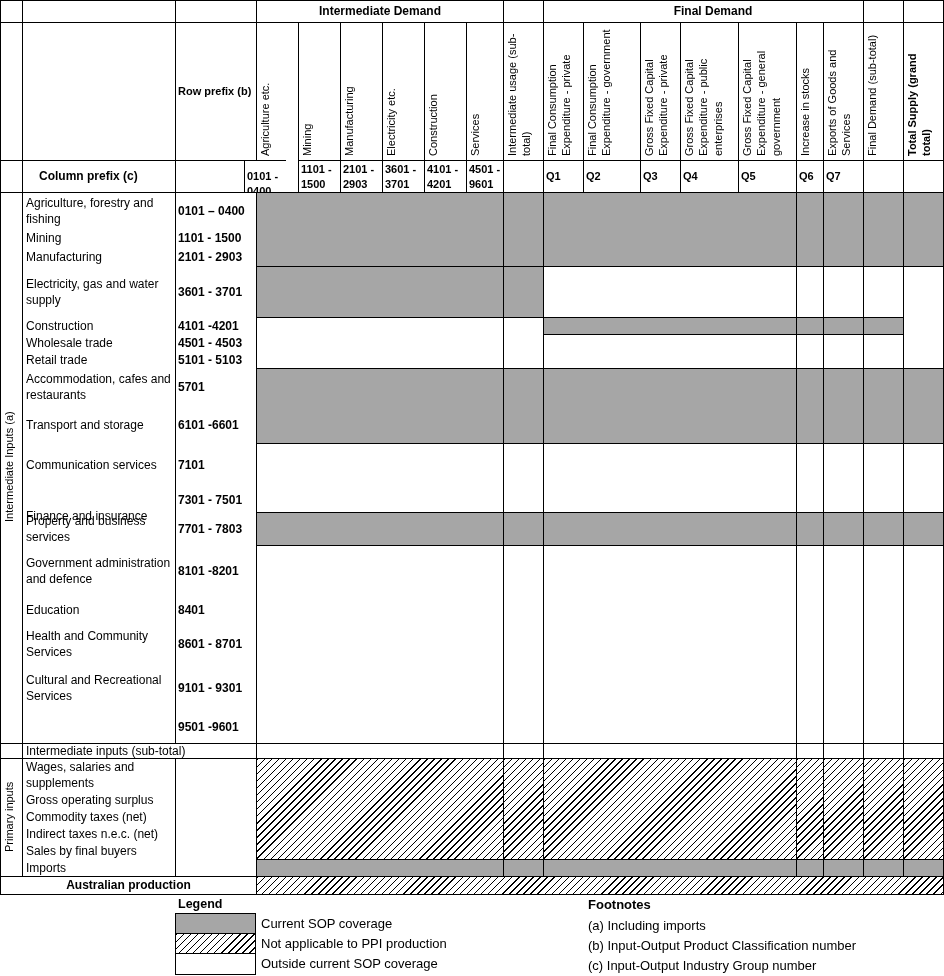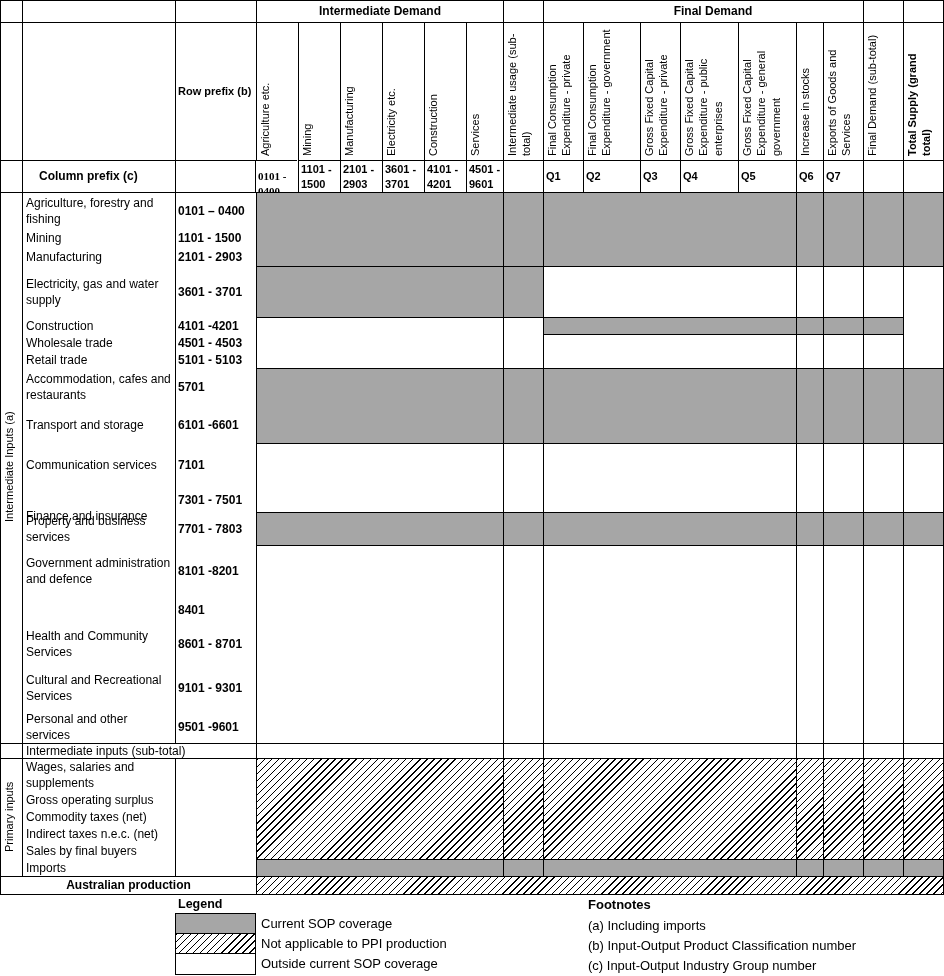--- a/index.html
+++ b/index.html
@@ -90,21 +90,21 @@
       </div>
       <div class="cell rot-cell" style="left: 863px; top: 22px; width: 40px; height: 138px;">
         <span class="vtext">Final Demand (sub-total)</span>
       </div>
       <div class="cell rot-cell r-edge" style="left: 903px; top: 22px; width: 41px; height: 138px;">
         <span class="vtext bold">Total Supply (grand total)</span>
       </div>
       <div class="cell " style="left: 0px; top: 160px; width: 22px; height: 32px;"></div>
       <div class="cell vcenter bold" style="left: 22px; top: 160px; width: 153px; height: 32px; padding: 0px 16px;">Column prefix (c)</div>
       <div class="cell " style="left: 175px; top: 160px; width: 81px; height: 32px;"></div>
-      <div class="cell colprefix" style="left: 255px; top: 160px; width: 42px; height: 47px; font-family: Liberation Serif, serif;">0101 - 0400</div>
+      <div class="cell colprefix" style="left: 244px; top: 160px; width: 42px; height: 47px;">0101 - 0400</div>
       <div class="cell colprefix" style="left: 298px; top: 160px; width: 42px; height: 32px;">1101 - 1500</div>
       <div class="cell colprefix" style="left: 340px; top: 160px; width: 42px; height: 32px;">2101 - 2903</div>
       <div class="cell colprefix" style="left: 382px; top: 160px; width: 42px; height: 32px;">3601 - 3701</div>
       <div class="cell colprefix" style="left: 424px; top: 160px; width: 42px; height: 32px;">4101 - 4201</div>
       <div class="cell colprefix" style="left: 466px; top: 160px; width: 37px; height: 32px;">4501 - 9601</div>
       <div class="cell colprefix" style="left: 503px; top: 160px; width: 40px; height: 32px;"></div>
       <div class="cell colprefix" style="left: 543px; top: 160px; width: 40px; height: 32px;">Q1</div>
       <div class="cell colprefix" style="left: 583px; top: 160px; width: 57px; height: 32px;">Q2</div>
       <div class="cell colprefix" style="left: 640px; top: 160px; width: 40px; height: 32px;">Q3</div>
       <div class="cell colprefix" style="left: 680px; top: 160px; width: 58px; height: 32px;">Q4</div>
@@ -127,23 +127,23 @@
         <div class="rowlabel" style="top: 74px; height: 51px;">Electricity, gas and water supply</div>
         <div class="rowlabel" style="top: 125px; height: 17px;">Construction</div>
         <div class="rowlabel" style="top: 142px; height: 17px;">Wholesale trade</div>
         <div class="rowlabel" style="top: 159px; height: 17px;">Retail trade</div>
         <div class="rowlabel" style="top: 176px; height: 38px;">Accommodation, cafes and restaurants</div>
         <div class="rowlabel" style="top: 214px; height: 37px;">Transport and storage</div>
         <div class="rowlabel" style="top: 251px; height: 44px;">Communication services</div>
         <div class="rowlabel" style="top: 311px; height: 25px;">Finance and insurance</div>
         <div class="rowlabel" style="top: 320px; height: 33px;">Property and business services</div>
         <div class="rowlabel" style="top: 353px; height: 52px;">Government administration and defence</div>
+        <div class="rowlabel" style="top: 405px; height: 25px;">Education</div>
         <div class="rowlabel" style="top: 430px; height: 44px;">Health and Community Services</div>
         <div class="rowlabel" style="top: 474px; height: 44px;">Cultural and Recreational Services</div>
-        <div class="rowlabel" style="top: 518px; height: 33px;">Personal and other services</div>
       </div>
       <div class="cell " style="left: 175px; top: 192px; width: 81px; height: 551px;">
         <div class="prefixlabel" style="top: 0px; height: 37px;">0101 – 0400</div>
         <div class="prefixlabel" style="top: 37px; height: 18px;">1101 - 1500</div>
         <div class="prefixlabel" style="top: 55px; height: 19px;">2101 - 2903</div>
         <div class="prefixlabel" style="top: 74px; height: 51px;">3601 - 3701</div>
         <div class="prefixlabel" style="top: 125px; height: 17px;">4101 -4201</div>
         <div class="prefixlabel" style="top: 142px; height: 17px;">4501 - 4503</div>
         <div class="prefixlabel" style="top: 159px; height: 17px;">5101 - 5103</div>
         <div class="prefixlabel" style="top: 176px; height: 38px;">5701</div>

